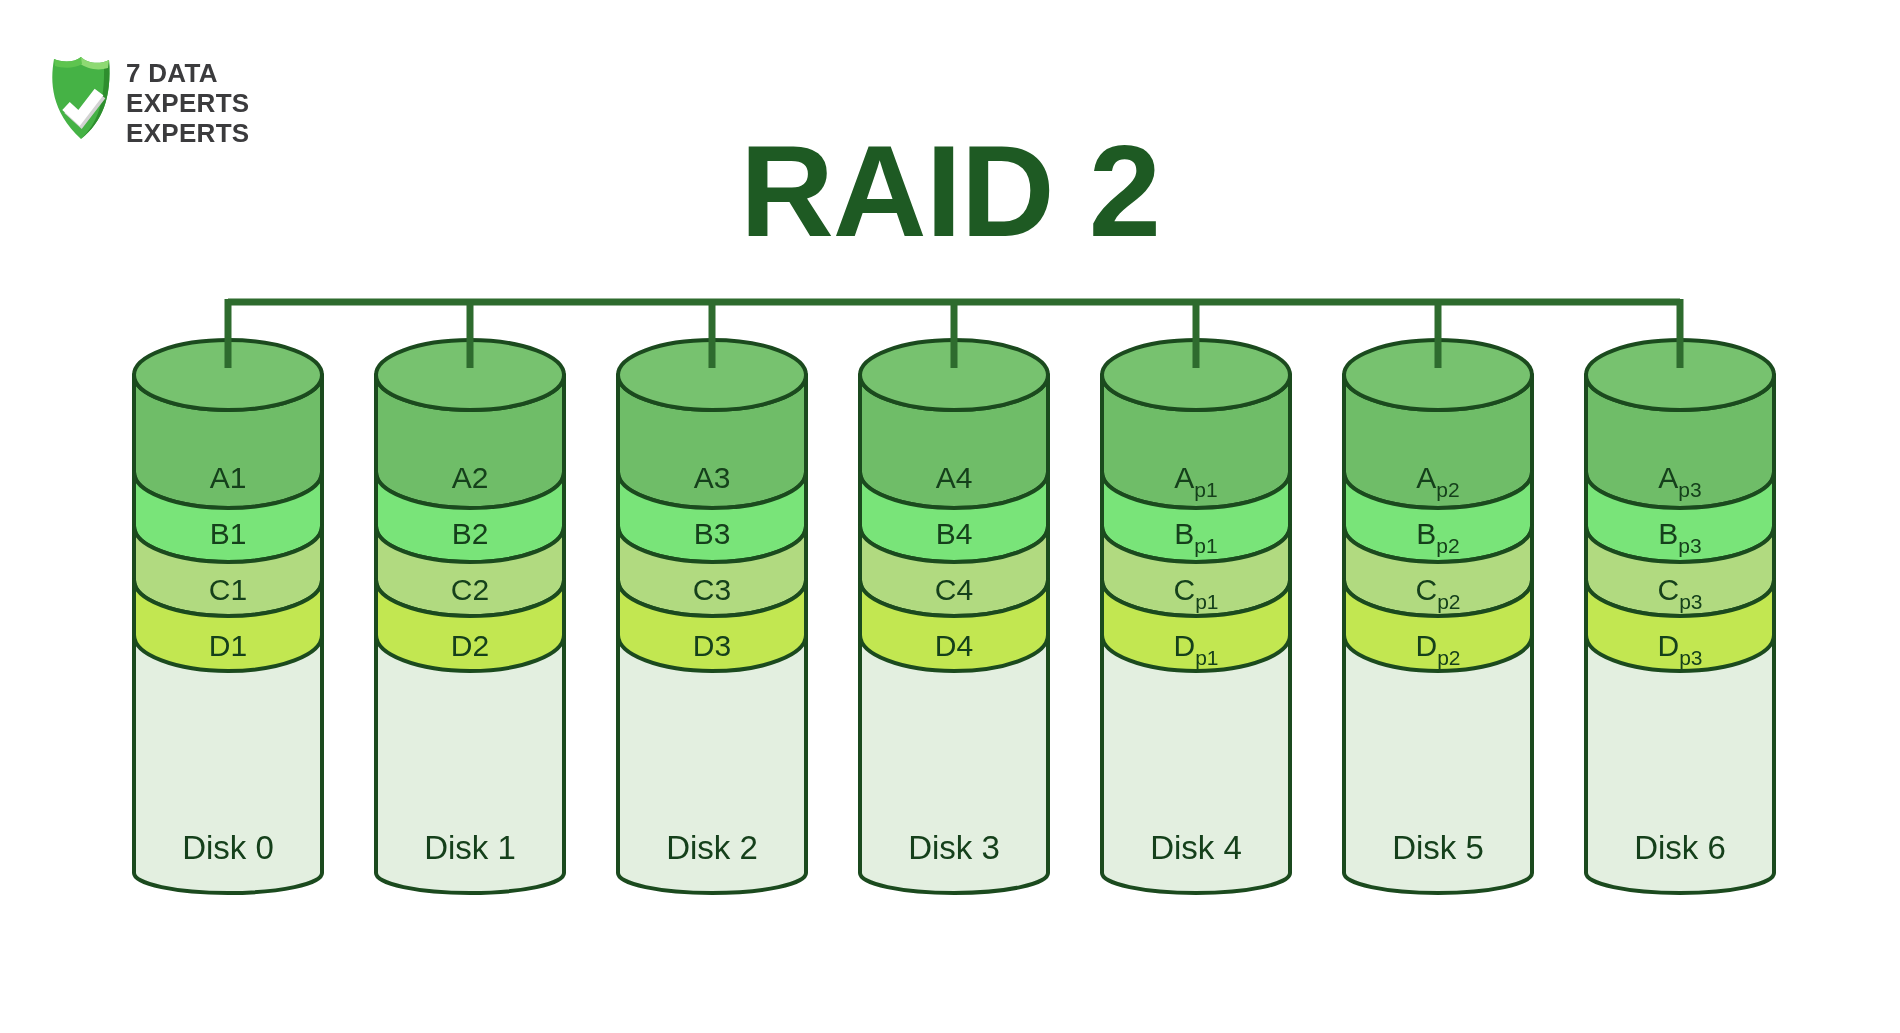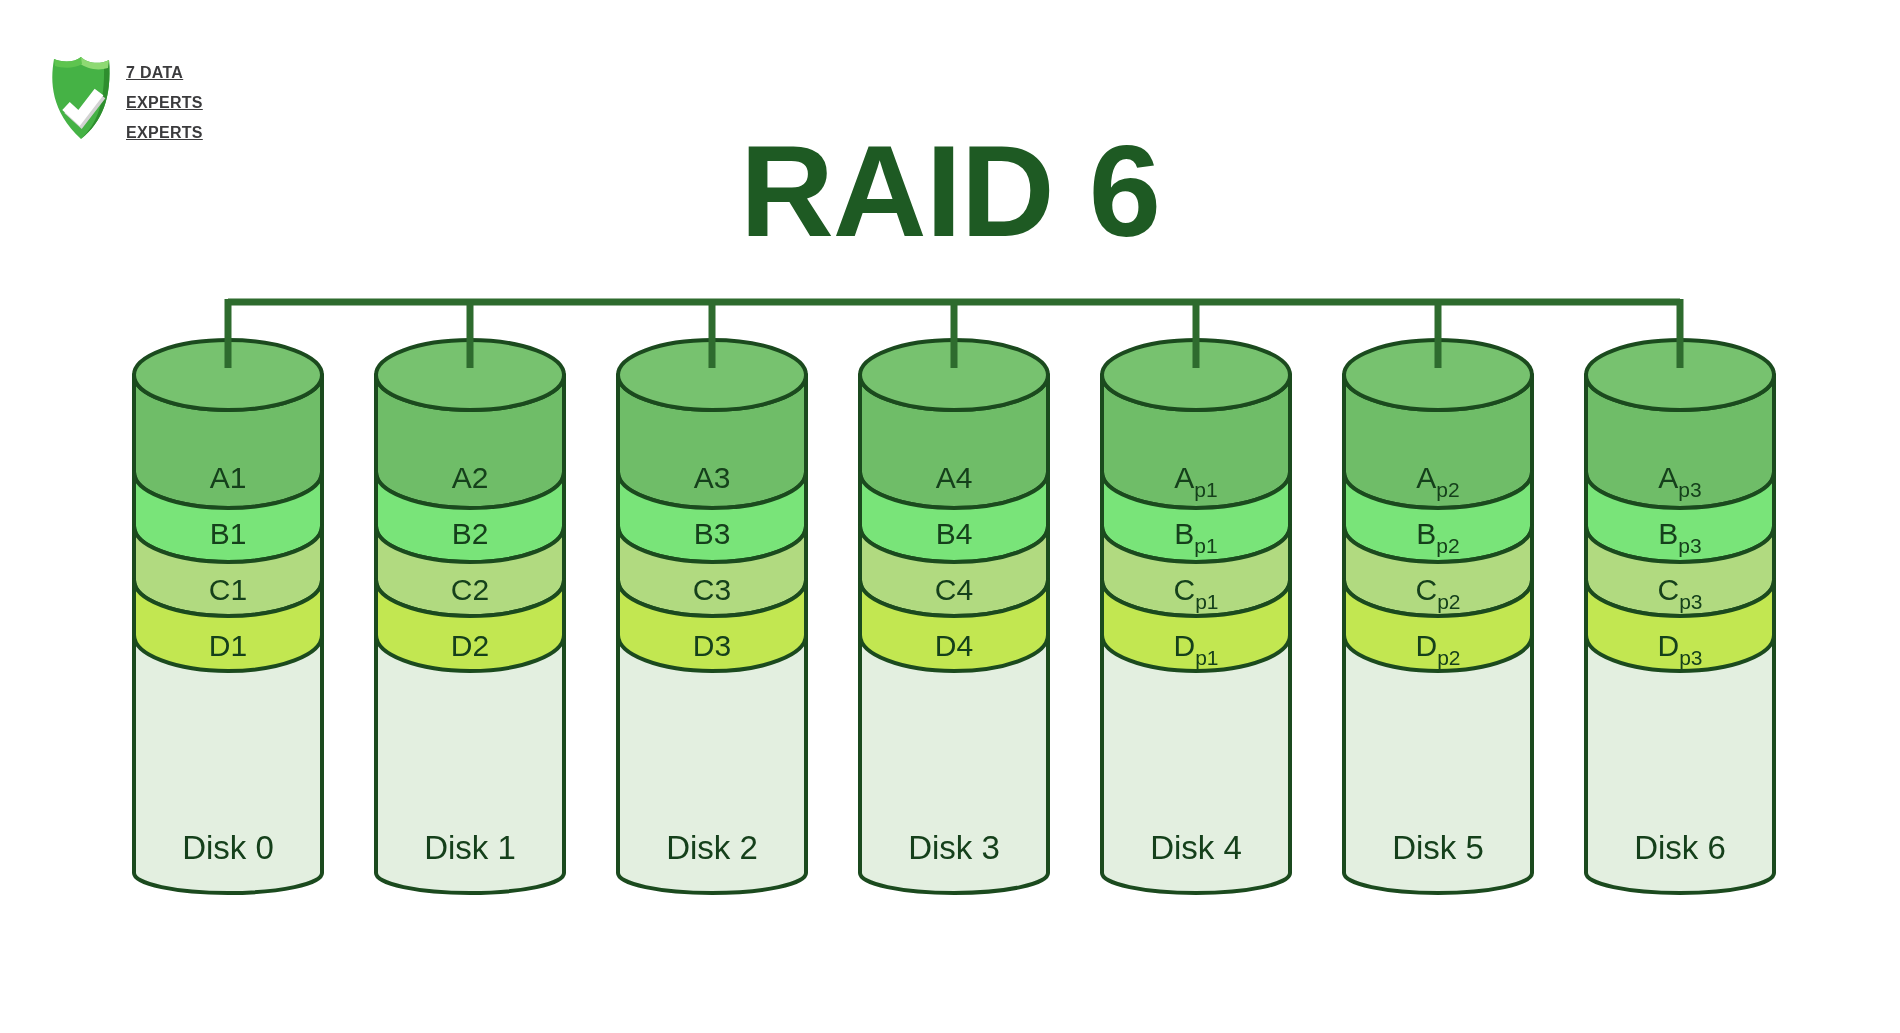--- a/index.html
+++ b/index.html
@@ -9,21 +9,21 @@
     background:var(--c-background,#ffffff);
     overflow:hidden;
     font-family:"Liberation Sans",sans-serif;
   }
   
   .logo{position:absolute;left:48px;top:54px;display:flex;align-items:flex-start;}
   .logo-icon{width:66px;height:88px;display:block;}
   .logo-text{
     margin-left:12px;margin-top:4px;
     color:var(--c-logo-text,#3b3b3d);
-    font-weight:700;font-size:16px;line-height:30px;letter-spacing:.3px;text-decoration:underline;
+    font-weight:700;font-size:26px;line-height:30px;letter-spacing:.3px;
   }
   
   .title{
     position:absolute;left:0;right:0;top:126px;margin:0;
     text-align:center;
     color:var(--c-title,#1e5a23);
     font-size:130px;line-height:1;font-weight:700;letter-spacing:-1px;
   }
   
   #diagram{position:absolute;left:0;top:0;width:1900px;height:1033px;}
@@ -43,21 +43,21 @@
       <path d="M18 52 L31 64 L51 38" fill="none" stroke="var(--c-check-shadow)" stroke-width="11" transform="translate(2,3)"></path>
       <path d="M18 52 L31 64 L51 38" fill="none" stroke="var(--c-check)" stroke-width="11"></path>
     </svg>
     <div class="logo-text">
       <div>7 DATA</div>
       <div>EXPERTS</div>
       <div>EXPERTS</div>
     </div>
   </header>
 
-  <h1 class="title">RAID 6</h1>
+  <h1 class="title">RAID 2</h1>
 
   <svg id="diagram" viewBox="0 0 1900 1033">
       <g>
         <path d="M 134 375 L 134 873 A 94 20 0 0 0 322 873 L 322 375 A 94 35 0 0 1 134 375 Z" fill="#e3efe0" stroke="#1b4a1e" stroke-width="4" stroke-linejoin="round"></path>
         <path d="M 134 375 A 94 35 0 0 0 322 375 L 322 472 A 94 36 0 0 1 134 472 Z" fill="#6fbd68" stroke="#1b4a1e" stroke-width="4" stroke-linejoin="round"></path>
         <path d="M 134 472 A 94 36 0 0 0 322 472 L 322 526 A 94 36 0 0 1 134 526 Z" fill="#79e479" stroke="#1b4a1e" stroke-width="4" stroke-linejoin="round"></path>
         <path d="M 134 526 A 94 36 0 0 0 322 526 L 322 580 A 94 36 0 0 1 134 580 Z" fill="#b1da80" stroke="#1b4a1e" stroke-width="4" stroke-linejoin="round"></path>
         <path d="M 134 580 A 94 36 0 0 0 322 580 L 322 635 A 94 36 0 0 1 134 635 Z" fill="#c2e751" stroke="#1b4a1e" stroke-width="4" stroke-linejoin="round"></path>
         <ellipse cx="228" cy="375" rx="94" ry="35" fill="#77c26f" stroke="#1b4a1e" stroke-width="4"></ellipse>
         <text x="228" y="488" text-anchor="middle" font-size="30" fill="#15401b">A1</text>

